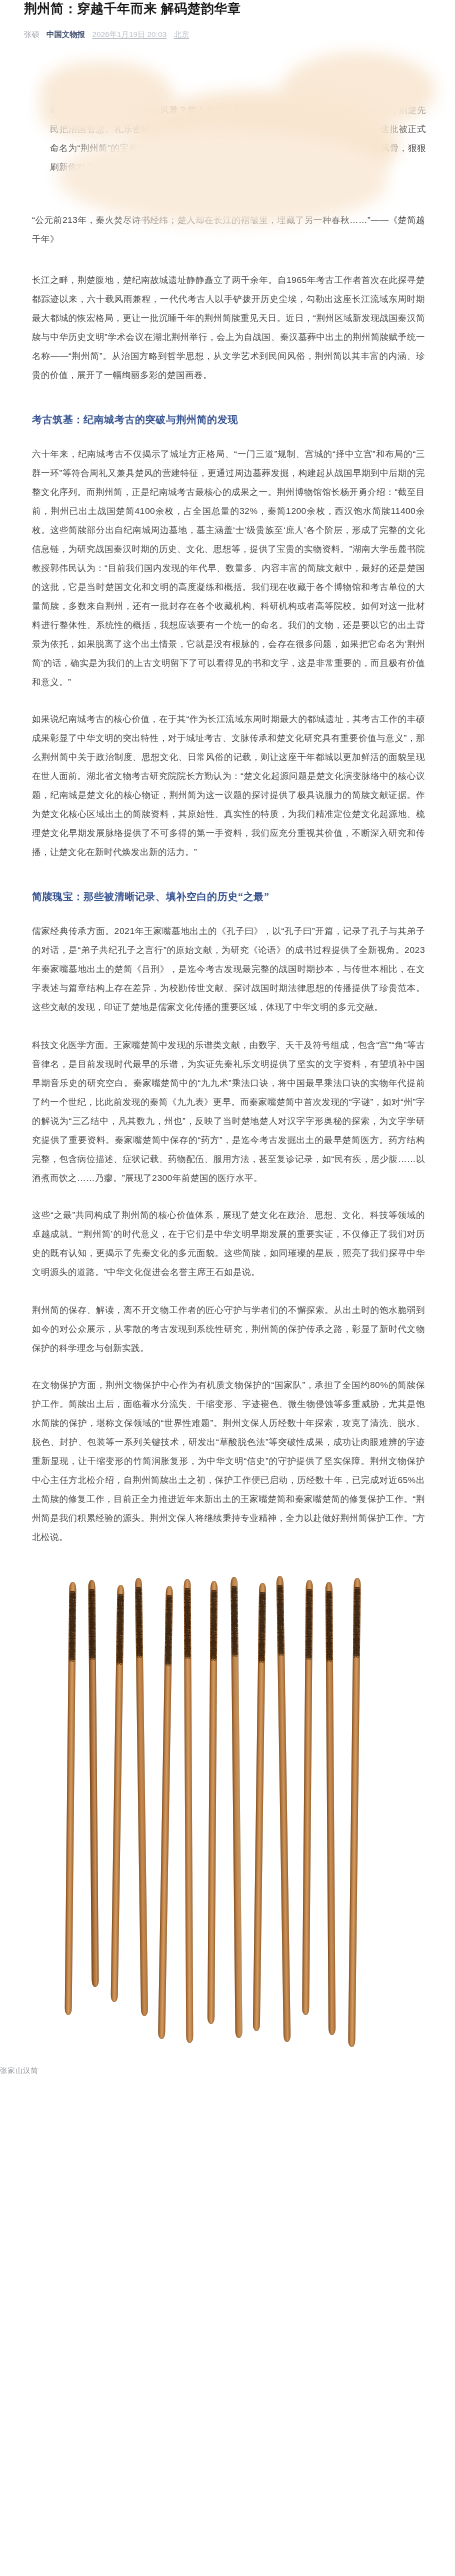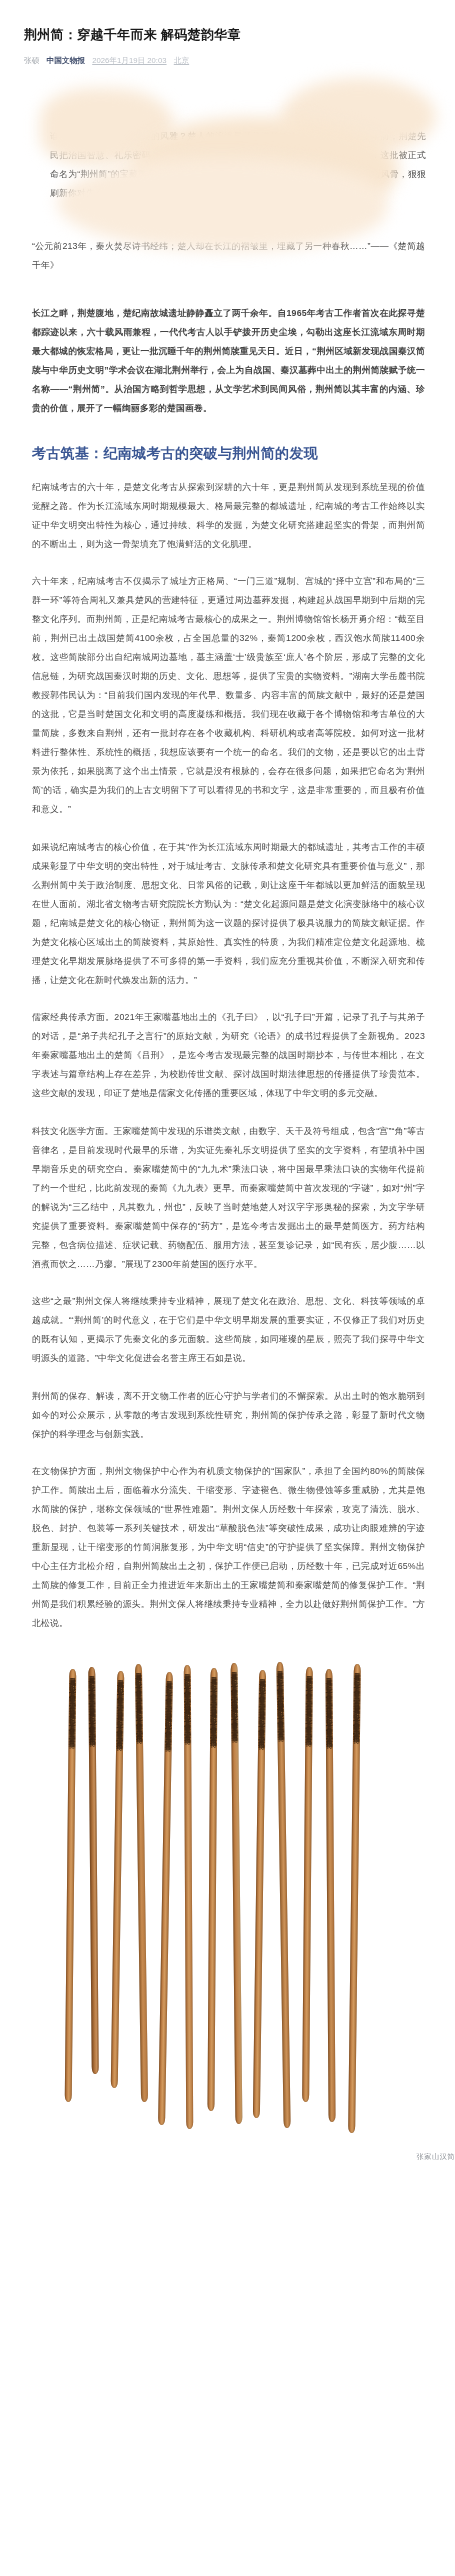--- a/index.html
+++ b/index.html
@@ -1,41 +1,41 @@
 <!DOCTYPE html>
 <html lang="zh" style="font-size:8.2px"><head>
 <meta charset="utf-8">
 <style>
   html,body{margin:0;padding:0;background:#ffffff;}
   body{font-family:"Liberation Sans","DejaVu Sans",sans-serif;-webkit-font-smoothing:antialiased;}
   .page{position:relative;width:455px;margin:0 auto;background:#fff;overflow:hidden;}
 
   
-  .header{padding:26px 24px 0 24px;}
+  .header{padding:0 24px 0 24px;}
   .title{margin:0;font-size:13px;line-height:17.5px;font-weight:bold;color:#1a1a1a;letter-spacing:0.3px;}
   .byline{margin-top:12.4px;font-size:7.7px;color:#b9bec5;display:flex;align-items:center;gap:7.2px;}
   .byline .author{color:#a2a7ad;}
   .byline .source{color:#43506e;font-weight:600;text-decoration:none;cursor:pointer;font-family:Liberation Serif, serif;}
   .byline .dt,.byline .loc{color:#bcc1c8;text-decoration:underline;}
 
   
   .intro-wrap{position:relative;margin-top:61px;}
   .blob{position:absolute;background:#f9e9d6;filter:blur(7.2px);border-radius:50%;z-index:0;}
   .blob.b1{left:281px;top:-49px;width:155px;height:77px;}
   .blob.b2{left:40px;top:-39px;width:134px;height:77px;border-radius:45% 55% 60% 40%;}
   .blob.b3{left:131px;top:-10.3px;width:268px;height:108px;border-radius:48% 52% 55% 45%;background:#f8e6d0;}
   .blob.b4{left:57px;top:31px;width:330px;height:93px;border-radius:50% 50% 46% 54%;background:#faecdc;}
 
   
   .content{position:relative;z-index:1;}
   .para{margin:0 30px 18.5px 32px;font-size:8.8px;line-height:19px;color:#454545;text-align:justify;letter-spacing:0.2px;}
   .para.intro{margin-left:50px;margin-right:29px;margin-bottom:0;}
   .para.quote{margin-top:34px;}
-  .para.first-after-intro{margin-top:29px;font-weight:bold;}
-  .sec-heading{margin:28px 30px 17.5px 32px;font-size:14px;line-height:14.4px;font-weight:bold;color:#3a5693;letter-spacing:0.3px;}
+  .para.first-after-intro{margin-top:22px;}
+  .sec-heading{margin:28px 30px 17.5px 32px;font-size:10px;line-height:14.4px;font-weight:bold;color:#3a5693;letter-spacing:0.3px;font-family:Liberation Serif, serif;}
 
   
   .fig{margin:24px 0 0 0;}
   .slips-photo{position:relative;width:342px;height:479px;margin:0 auto;background:#fff;}
   .slips-row{position:absolute;left:10.3px;top:4.1px;display:flex;gap:17px;}
   .slip{position:relative;width:6.7px;height:453px;border-radius:3.1px/7.2px;
         background:linear-gradient(90deg,#8a5526 0%,#c08046 28%,#d29a5e 55%,#a96f38 100%);
         box-shadow:inset 0 0 1.5px rgba(60,30,5,.55);overflow:hidden;}
   .slip .ink{position:absolute;left:0;top:3.1px;width:100%;writing-mode:vertical-rl;
         font-size:6.2px;line-height:6.7px;letter-spacing:1px;color:#221307;opacity:.82;
@@ -46,21 +46,21 @@
   .slip:nth-child(4){height:438px;transform:rotate(-.8deg);margin-top:3.1px;background:linear-gradient(90deg,#925d2b,#c68a50 45%,#b77b42);}
   .slip:nth-child(5){height:453px;transform:rotate(1deg);margin-top:10.3px;}
   .slip:nth-child(6){height:464px;transform:rotate(-.3deg);margin-top:4.1px;background:linear-gradient(90deg,#a06330,#d19a60 50%,#b5773f);}
   .slip:nth-child(7){height:443px;transform:rotate(.4deg);margin-top:6.2px;}
   .slip:nth-child(8){height:461px;transform:rotate(-.6deg);margin-top:2.1px;background:linear-gradient(90deg,#8a5526,#c08046 35%,#caa06a);}
   .slip:nth-child(9){height:448px;transform:rotate(.8deg);margin-top:8.2px;}
   .slip:nth-child(10){height:466px;transform:rotate(-.9deg);margin-top:1px;background:linear-gradient(90deg,#99622e,#cc9258 55%,#a96f38);}
   .slip:nth-child(11){height:435px;transform:rotate(.5deg);margin-top:5.2px;}
   .slip:nth-child(12){height:453px;transform:rotate(-.4deg);margin-top:7.2px;background:linear-gradient(90deg,#8a5526,#c98f55 45%,#b0733c);}
   .slip:nth-child(13){height:469px;transform:rotate(.7deg);margin-top:3.1px;}
-  .fig-caption{margin:15.5px 0 0 0;text-align:right;font-size:7.2px;color:#8c9096;letter-spacing:0.5px;}
+  .fig-caption{margin:15.5px 0 0 0;text-align:left;font-size:7.2px;color:#8c9096;letter-spacing:0.5px;}
 </style>
 </head>
 <body>
 
 <div class="page">
 
   <header class="header">
     <h1 class="title">荆州简：穿越千年而来 解码楚韵华章</h1>
     <div class="byline">
       <span class="author">张硕</span>
@@ -79,28 +79,28 @@
       <div class="blob b4"></div>
       <p class="para intro">谁说秦火一炬烧尽了先秦的风雅？楚人的浪漫早就藏进长江边的竹简里！两千多年前，荆楚先民把治国智慧、礼乐密码、医方口诀统统刻进竹木，埋在纪南城的尘土中。如今，这批被正式命名为“荆州简”的宝藏重见天日，不仅创下N个考古之最，更带着楚人独有的脑洞与风骨，狠狠刷新你对先秦历史的认知！</p>
     </div>
 
     <p class="para quote">“公元前213年，秦火焚尽诗书经纬；楚人却在长江的褶皱里，埋藏了另一种春秋……”——《楚简越千年》</p>
 
     <p class="para first-after-intro">长江之畔，荆楚腹地，楚纪南故城遗址静静矗立了两千余年。自1965年考古工作者首次在此探寻楚都踪迹以来，六十载风雨兼程，一代代考古人以手铲拨开历史尘埃，勾勒出这座长江流域东周时期最大都城的恢宏格局，更让一批沉睡千年的荆州简牍重见天日。近日，“荆州区域新发现战国秦汉简牍与中华历史文明”学术会议在湖北荆州举行，会上为自战国、秦汉墓葬中出土的荆州简牍赋予统一名称——“荆州简”。从治国方略到哲学思想，从文学艺术到民间风俗，荆州简以其丰富的内涵、珍贵的价值，展开了一幅绚丽多彩的楚国画卷。</p>
 
     <h2 class="sec-heading">考古筑基：纪南城考古的突破与荆州简的发现</h2>
 
-    <p class="para">纪南城考古的六十年，是楚文化考古从探索到深耕的六十年，更是荆州简从发现到系统呈现的价值觉醒之路。作为长江流域东周时期规模最大、格局最完整的都城遗址，纪南城的考古工作始终以实证中华文明突出特性为核心，通过持续、科学的发掘，为楚文化研究搭建起坚实的骨架，而荆州简的不断出土，则为这一骨架填充了饱满鲜活的文化肌理。</p>
     <p class="para">六十年来，纪南城考古不仅揭示了城址方正格局、“一门三道”规制、宫城的“择中立宫”和布局的“三群一环”等符合周礼又兼具楚风的营建特征，更通过周边墓葬发掘，构建起从战国早期到中后期的完整文化序列。而荆州简，正是纪南城考古最核心的成果之一。荆州博物馆馆长杨开勇介绍：“截至目前，荆州已出土战国楚简4100余枚，占全国总量的32%，秦简1200余枚，西汉饱水简牍11400余枚。这些简牍部分出自纪南城周边墓地，墓主涵盖‘士’级贵族至‘庶人’各个阶层，形成了完整的文化信息链，为研究战国秦汉时期的历史、文化、思想等，提供了宝贵的实物资料。”湖南大学岳麓书院教授郭伟民认为：“目前我们国内发现的年代早、数量多、内容丰富的简牍文献中，最好的还是楚国的这批，它是当时楚国文化和文明的高度凝练和概括。我们现在收藏于各个博物馆和考古单位的大量简牍，多数来自荆州，还有一批封存在各个收藏机构、科研机构或者高等院校。如何对这一批材料进行整体性、系统性的概括，我想应该要有一个统一的命名。我们的文物，还是要以它的出土背景为依托，如果脱离了这个出土情景，它就是没有根脉的，会存在很多问题，如果把它命名为‘荆州简’的话，确实是为我们的上古文明留下了可以看得见的书和文字，这是非常重要的，而且极有价值和意义。”</p>
     <p class="para">如果说纪南城考古的核心价值，在于其“作为长江流域东周时期最大的都城遗址，其考古工作的丰硕成果彰显了中华文明的突出特性，对于城址考古、文脉传承和楚文化研究具有重要价值与意义”，那么荆州简中关于政治制度、思想文化、日常风俗的记载，则让这座千年都城以更加鲜活的面貌呈现在世人面前。湖北省文物考古研究院院长方勤认为：“楚文化起源问题是楚文化演变脉络中的核心议题，纪南城是楚文化的核心物证，荆州简为这一议题的探讨提供了极具说服力的简牍文献证据。作为楚文化核心区域出土的简牍资料，其原始性、真实性的特质，为我们精准定位楚文化起源地、梳理楚文化早期发展脉络提供了不可多得的第一手资料，我们应充分重视其价值，不断深入研究和传播，让楚文化在新时代焕发出新的活力。”</p>
 
+    <h2 class="sec-heading">简牍瑰宝：那些被清晰记录、填补空白的历史“之最”</h2>
 
     <p class="para">儒家经典传承方面。2021年王家嘴墓地出土的《孔子曰》，以“孔子曰”开篇，记录了孔子与其弟子的对话，是“弟子共纪孔子之言行”的原始文献，为研究《论语》的成书过程提供了全新视角。2023年秦家嘴墓地出土的楚简《吕刑》，是迄今考古发现最完整的战国时期抄本，与传世本相比，在文字表述与篇章结构上存在差异，为校勘传世文献、探讨战国时期法律思想的传播提供了珍贵范本。这些文献的发现，印证了楚地是儒家文化传播的重要区域，体现了中华文明的多元交融。</p>
     <p class="para">科技文化医学方面。王家嘴楚简中发现的乐谱类文献，由数字、天干及符号组成，包含“宫”“角”等古音律名，是目前发现时代最早的乐谱，为实证先秦礼乐文明提供了坚实的文字资料，有望填补中国早期音乐史的研究空白。秦家嘴楚简中的“九九术”乘法口诀，将中国最早乘法口诀的实物年代提前了约一个世纪，比此前发现的秦简《九九表》更早。而秦家嘴楚简中首次发现的“字谜”，如对“州”字的解说为“三乙结中，凡其数九，州也”，反映了当时楚地楚人对汉字字形奥秘的探索，为文字学研究提供了重要资料。秦家嘴楚简中保存的“药方”，是迄今考古发掘出土的最早楚简医方。药方结构完整，包含病位描述、症状记载、药物配伍、服用方法，甚至复诊记录，如“民有疾，居少腹……以酒煮而饮之……乃瘳。”展现了2300年前楚国的医疗水平。</p>
-    <p class="para">这些“之最”荆州文保人将继续秉持专业精神，展现了楚文化在政治、思想、文化、科技等领域的卓越成就。“‘荆州简’的时代意义，在于它们是中华文明早期发展的重要实证，不仅修正了我们对历史的既有认知，更揭示了先秦文化的多元面貌。这些简牍，如同璀璨的星辰，照亮了我们探寻中华文明源头的道路。”中华文化促进会名誉主席王石如是说。</p>
+    <p class="para">这些“之最”共同构成了荆州简的核心价值体系，展现了楚文化在政治、思想、文化、科技等领域的卓越成就。“‘荆州简’的时代意义，在于它们是中华文明早期发展的重要实证，不仅修正了我们对历史的既有认知，更揭示了先秦文化的多元面貌。这些简牍，如同璀璨的星辰，照亮了我们探寻中华文明源头的道路。”中华文化促进会名誉主席王石如是说。</p>
 
 
     <p class="para">荆州简的保存、解读，离不开文物工作者的匠心守护与学者们的不懈探索。从出土时的饱水脆弱到如今的对公众展示，从零散的考古发现到系统性研究，荆州简的保护传承之路，彰显了新时代文物保护的科学理念与创新实践。</p>
     <p class="para">在文物保护方面，荆州文物保护中心作为有机质文物保护的“国家队”，承担了全国约80%的简牍保护工作。简牍出土后，面临着水分流失、干缩变形、字迹褪色、微生物侵蚀等多重威胁，尤其是饱水简牍的保护，堪称文保领域的“世界性难题”。荆州文保人历经数十年探索，攻克了清洗、脱水、脱色、封护、包装等一系列关键技术，研发出“草酸脱色法”等突破性成果，成功让肉眼难辨的字迹重新显现，让干缩变形的竹简润胀复形，为中华文明“信史”的守护提供了坚实保障。荆州文物保护中心主任方北松介绍，自荆州简牍出土之初，保护工作便已启动，历经数十年，已完成对近65%出土简牍的修复工作，目前正全力推进近年来新出土的王家嘴楚简和秦家嘴楚简的修复保护工作。“荆州简是我们积累经验的源头。荆州文保人将继续秉持专业精神，全力以赴做好荆州简保护工作。”方北松说。</p>
 
     <figure class="fig" style="margin:24px 0 0 0;">
       <div class="slips-photo">
         <div class="slips-row">
           <div class="slip">
               <span class="ink">爰日臧米之岁田工以少水火不亡其月令千禾甲申同凡木中人于古今王臣巳得爰日臧米之岁田工以少水火不亡其月令千禾甲申同凡木中人于古今王臣巳得</span>

